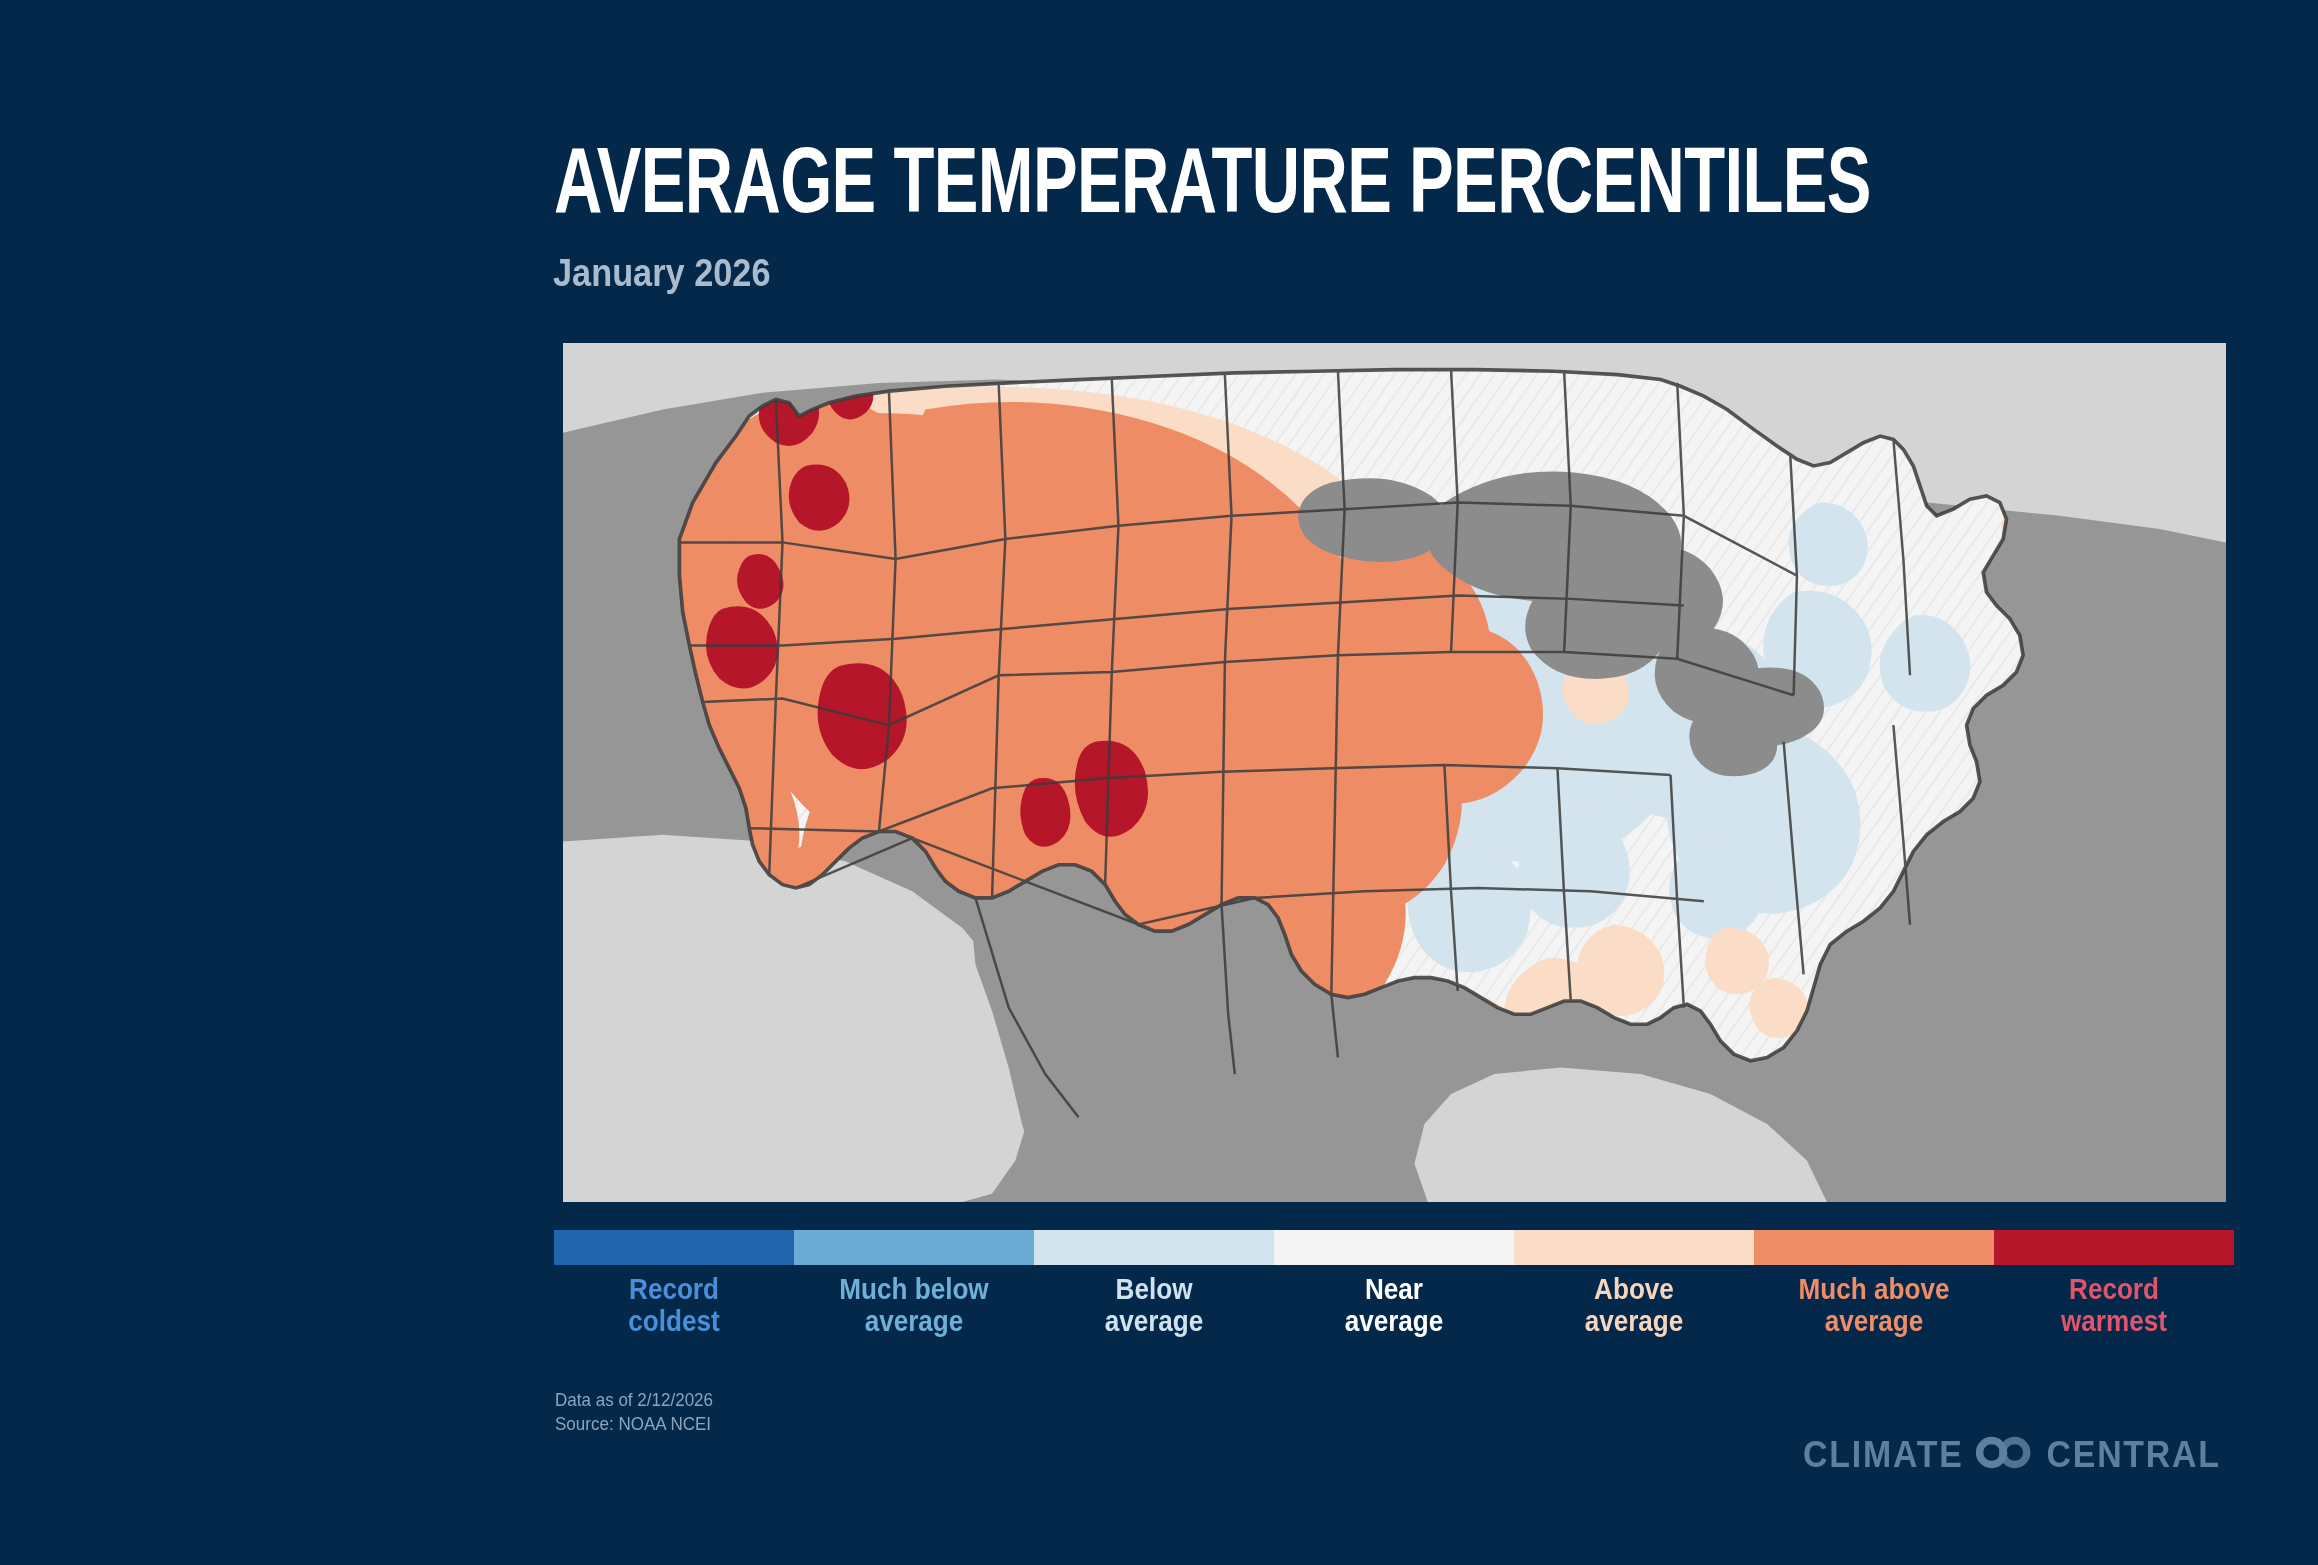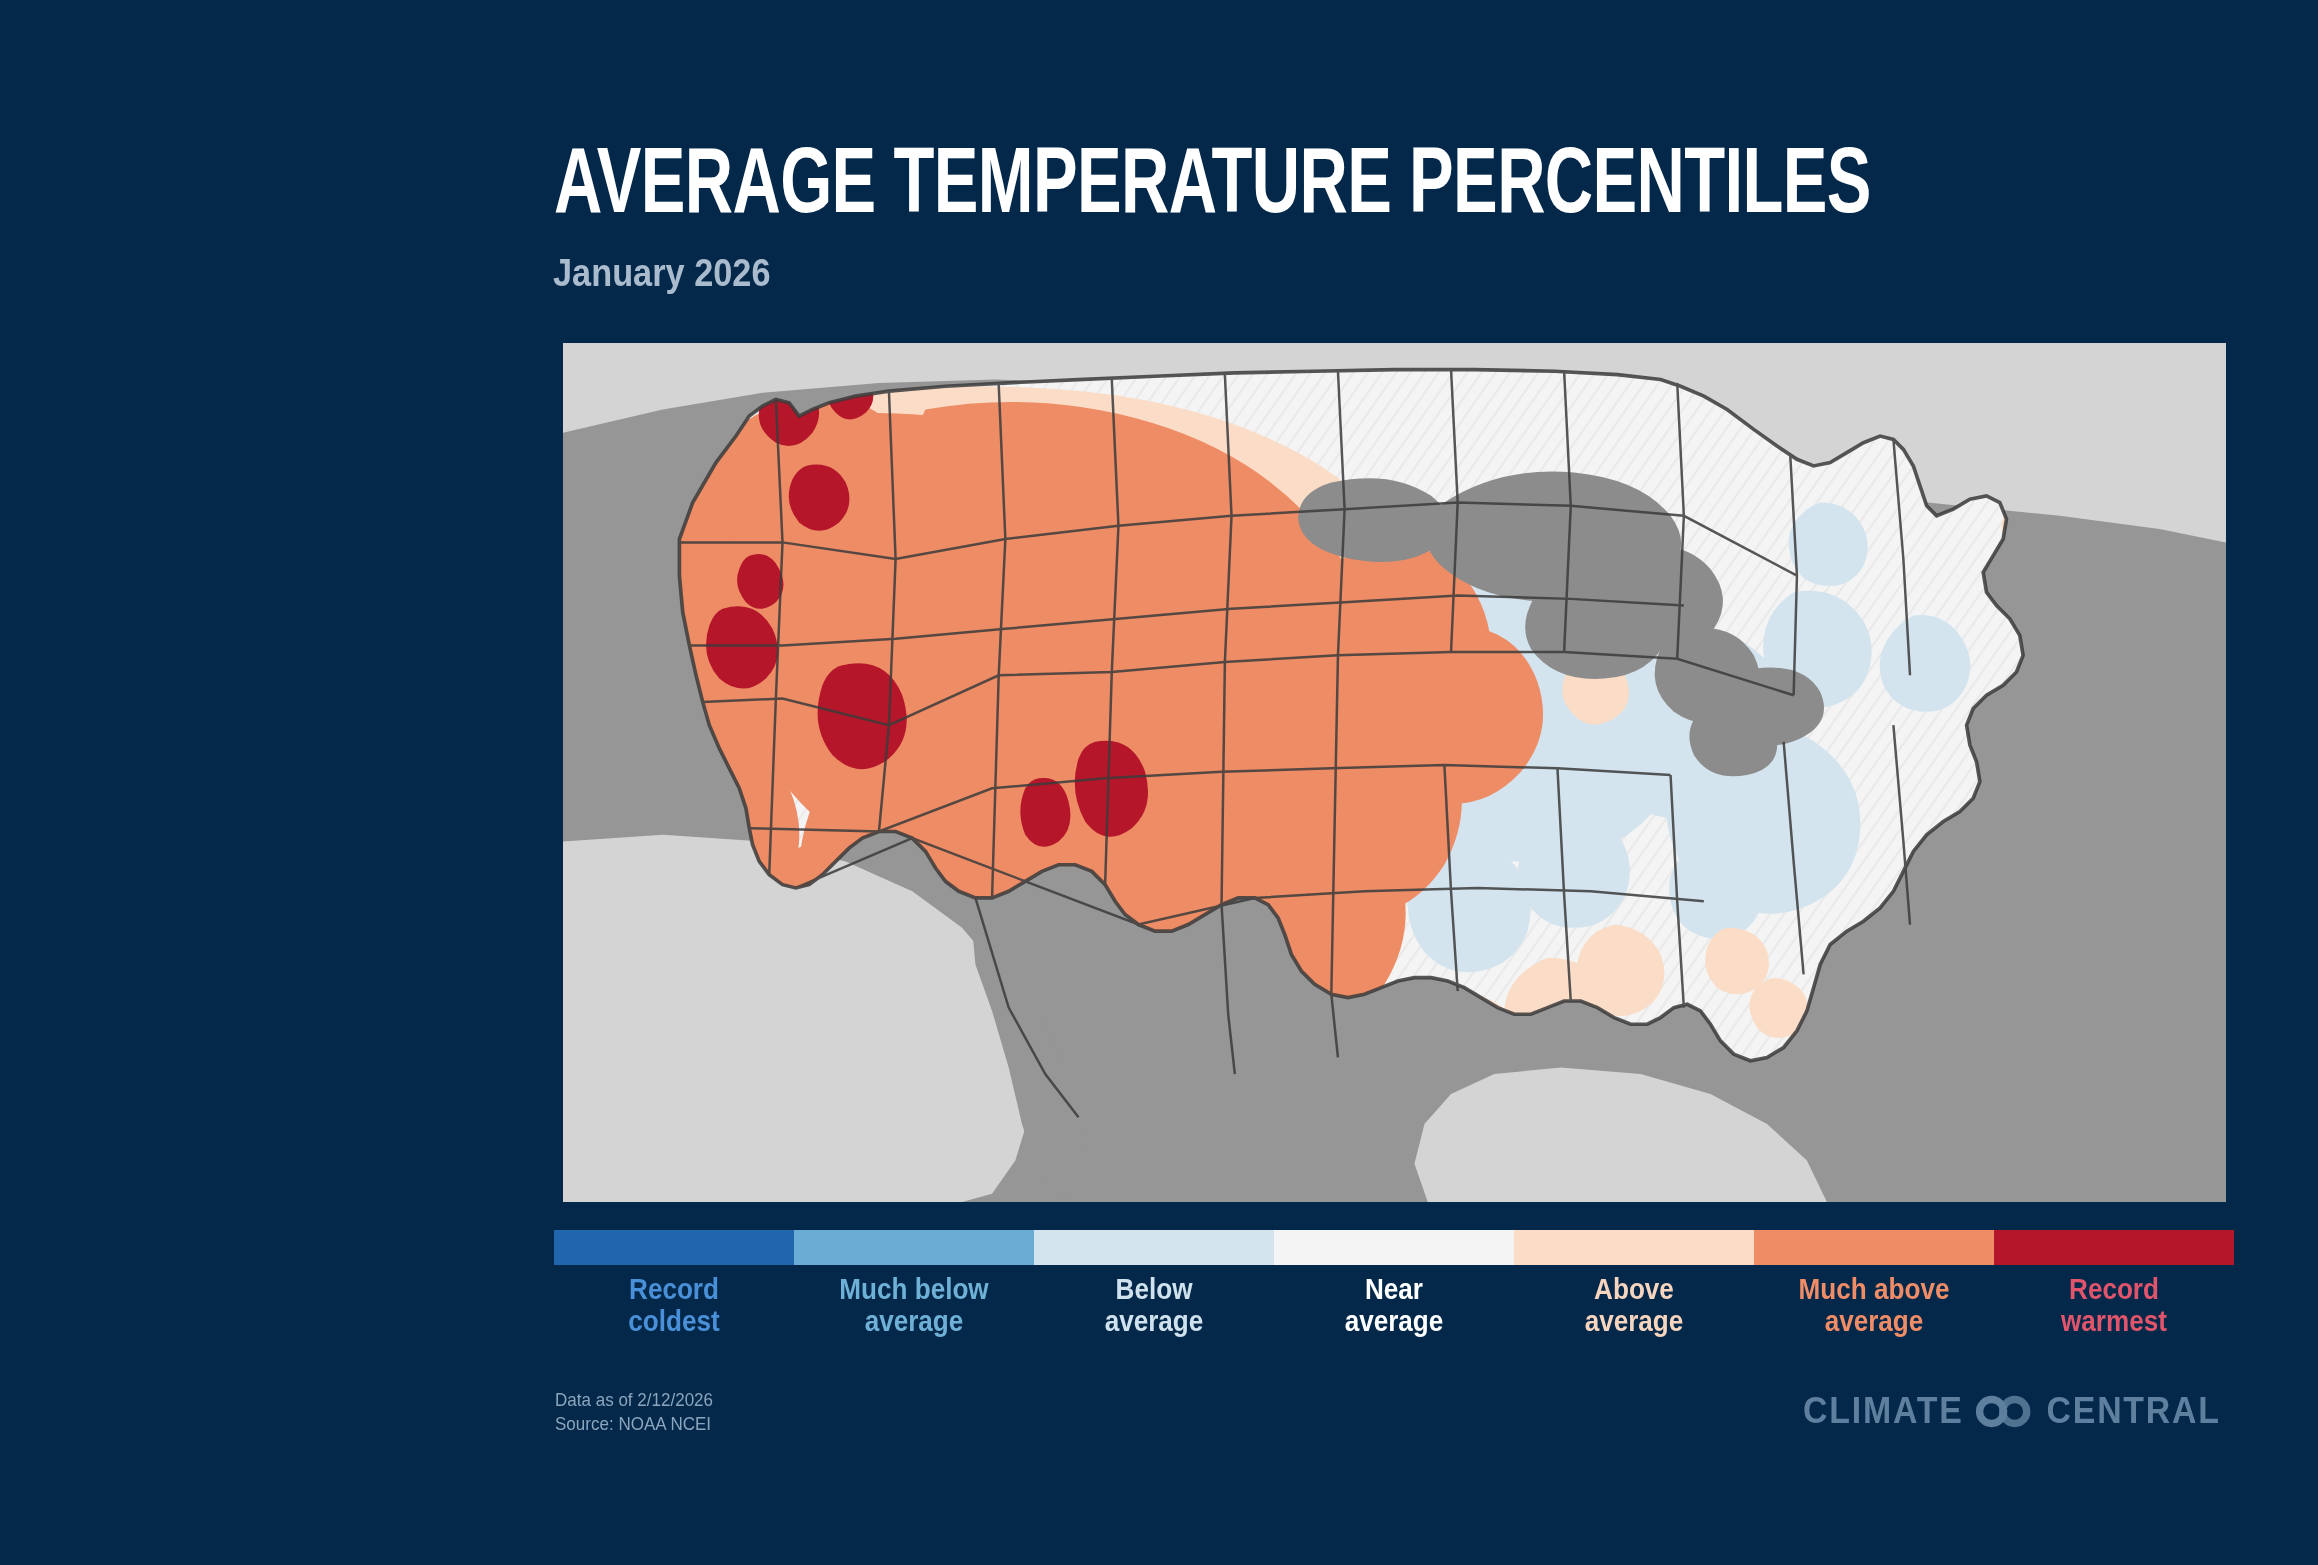--- a/index.html
+++ b/index.html
@@ -65,22 +65,22 @@
 
   
   .source{
     position:absolute;left:555px;top:1388px;
     font-size:18.5px;line-height:1.28;
     color:#8ba5bd;
     transform:scaleX(.92);
     transform-origin:left top;
   }
   .logo{
-    position:absolute;right:556px;top:1390px;
-    display:flex;align-items:center;gap:1px;
+    position:absolute;right:556px;top:1434px;
+    display:flex;gap:1px;
     color:#5e7f9e;
   }
   .logo .word{
     font-weight:700;font-size:36px;letter-spacing:1.9px;
     transform:scaleX(.94);
   }
   .logo .mark{display:block;}
 </style>
 </head>
 <body>

